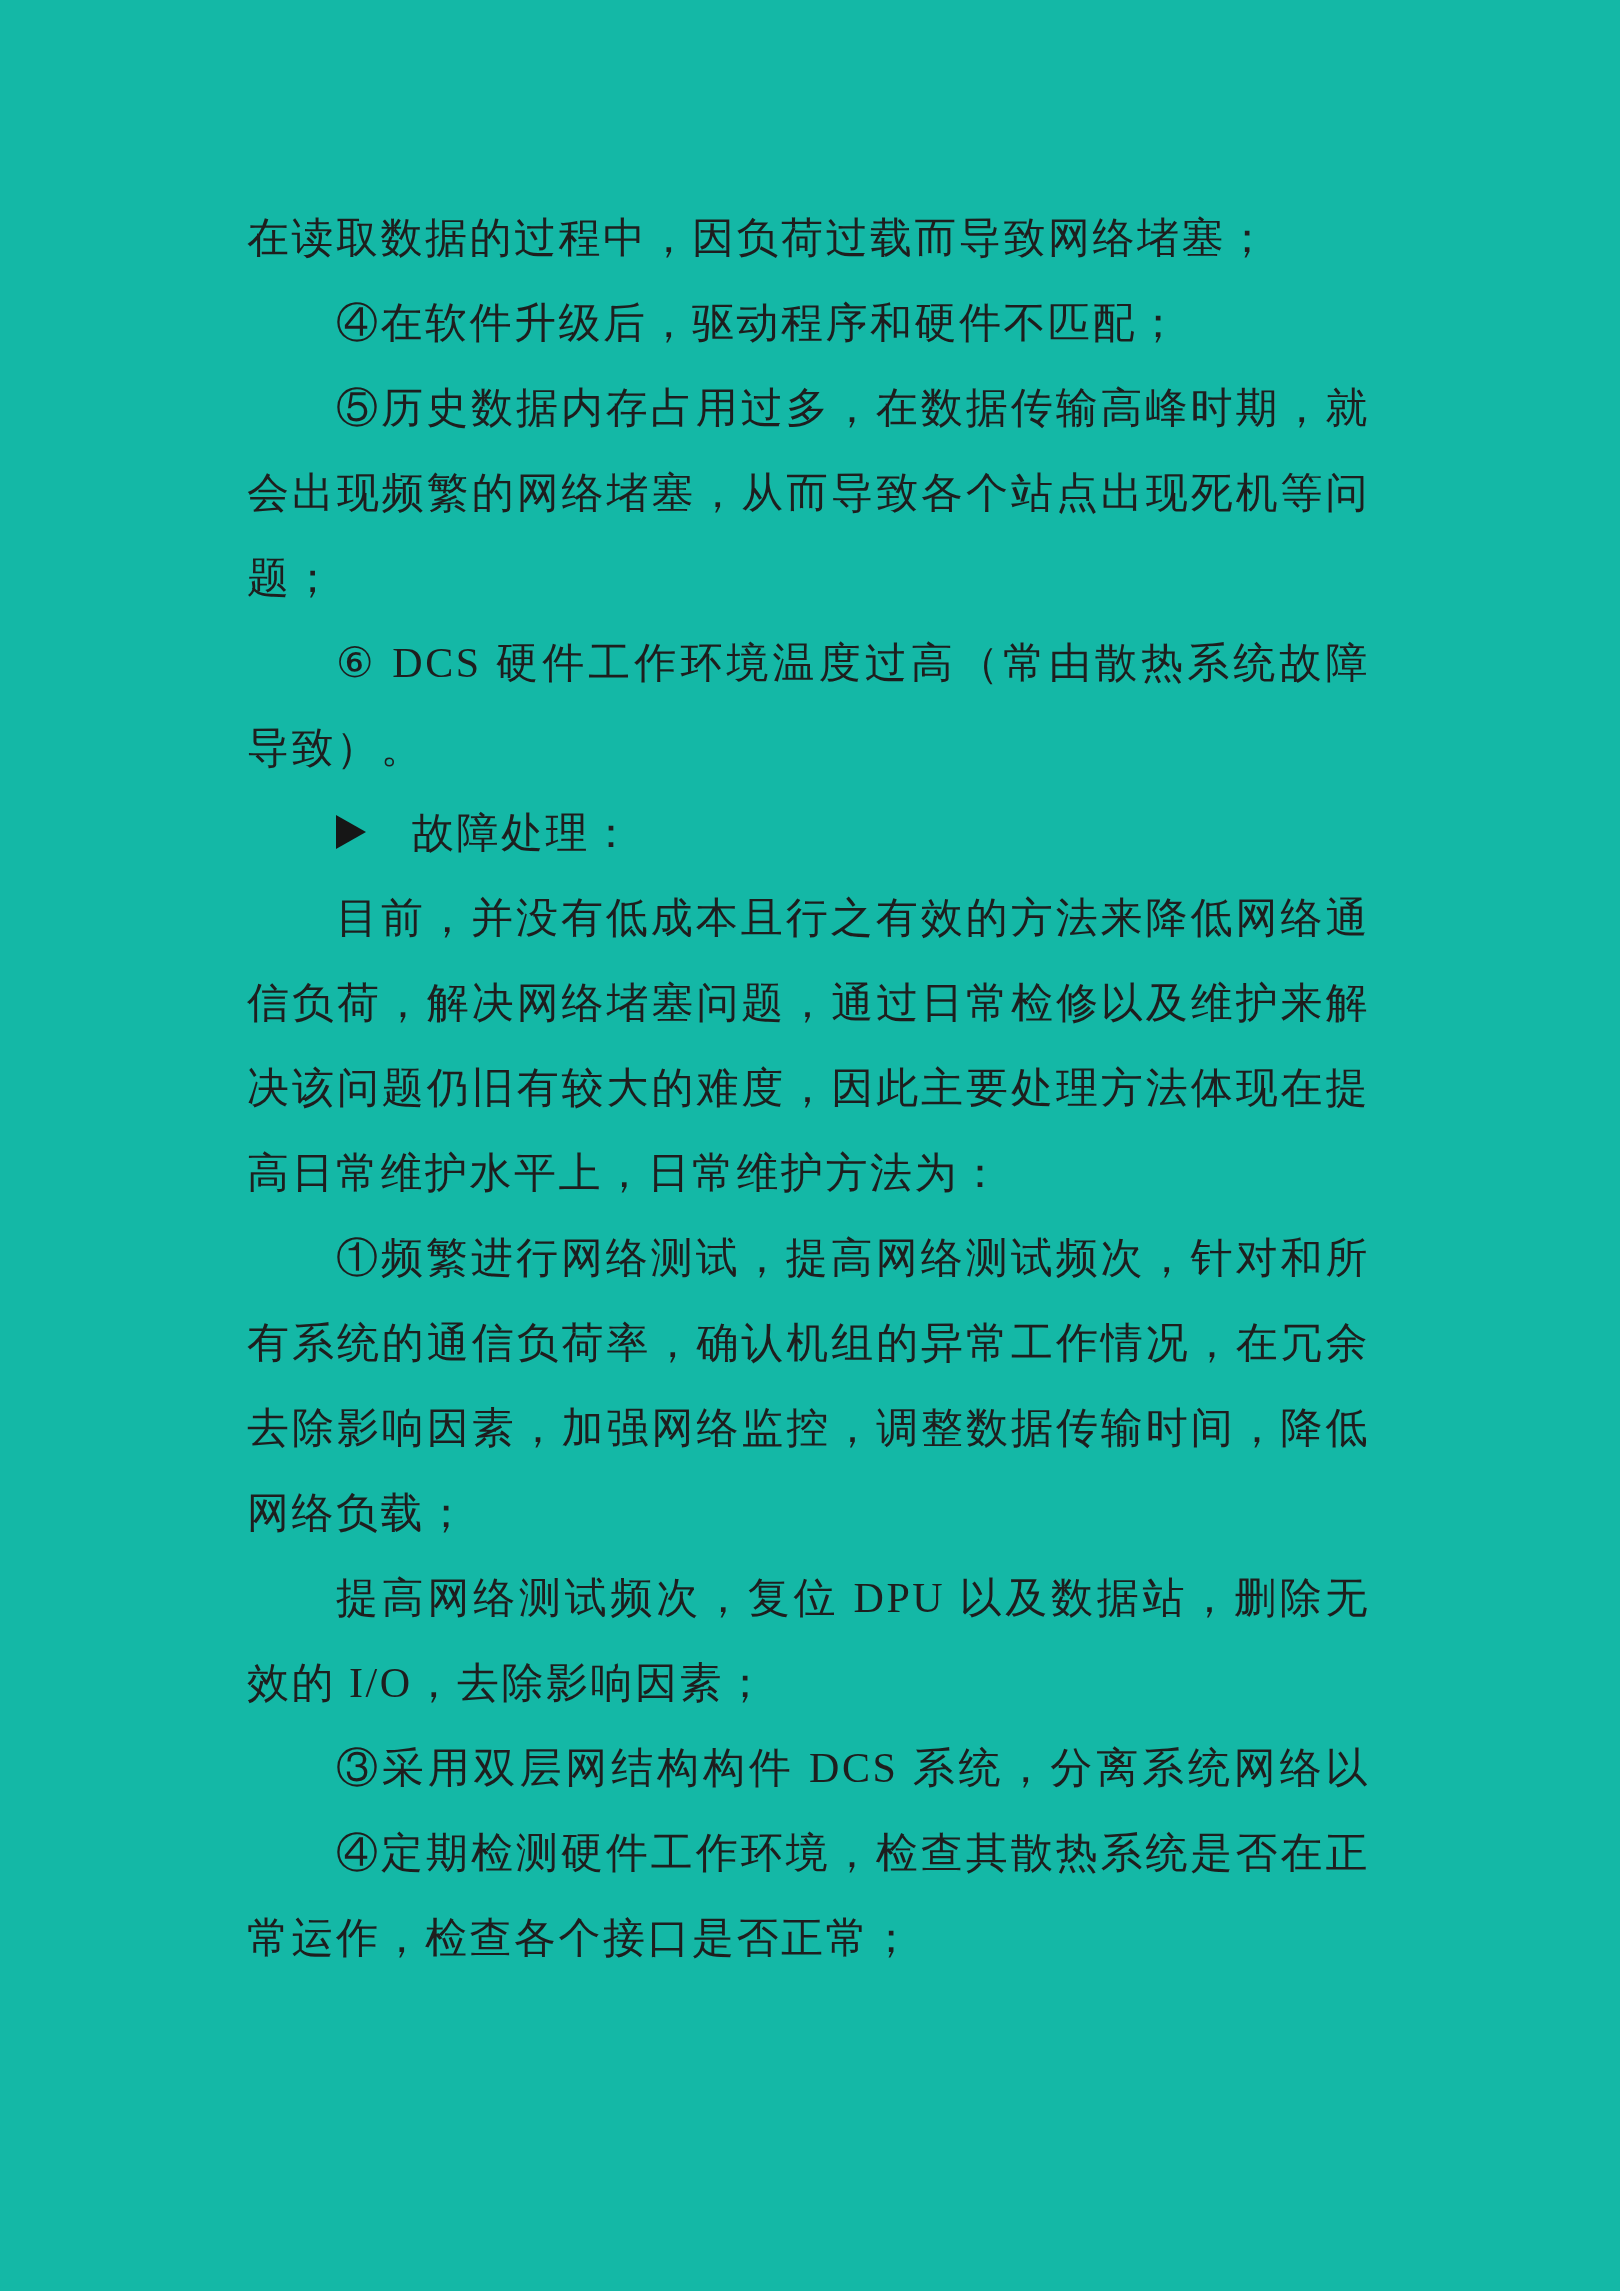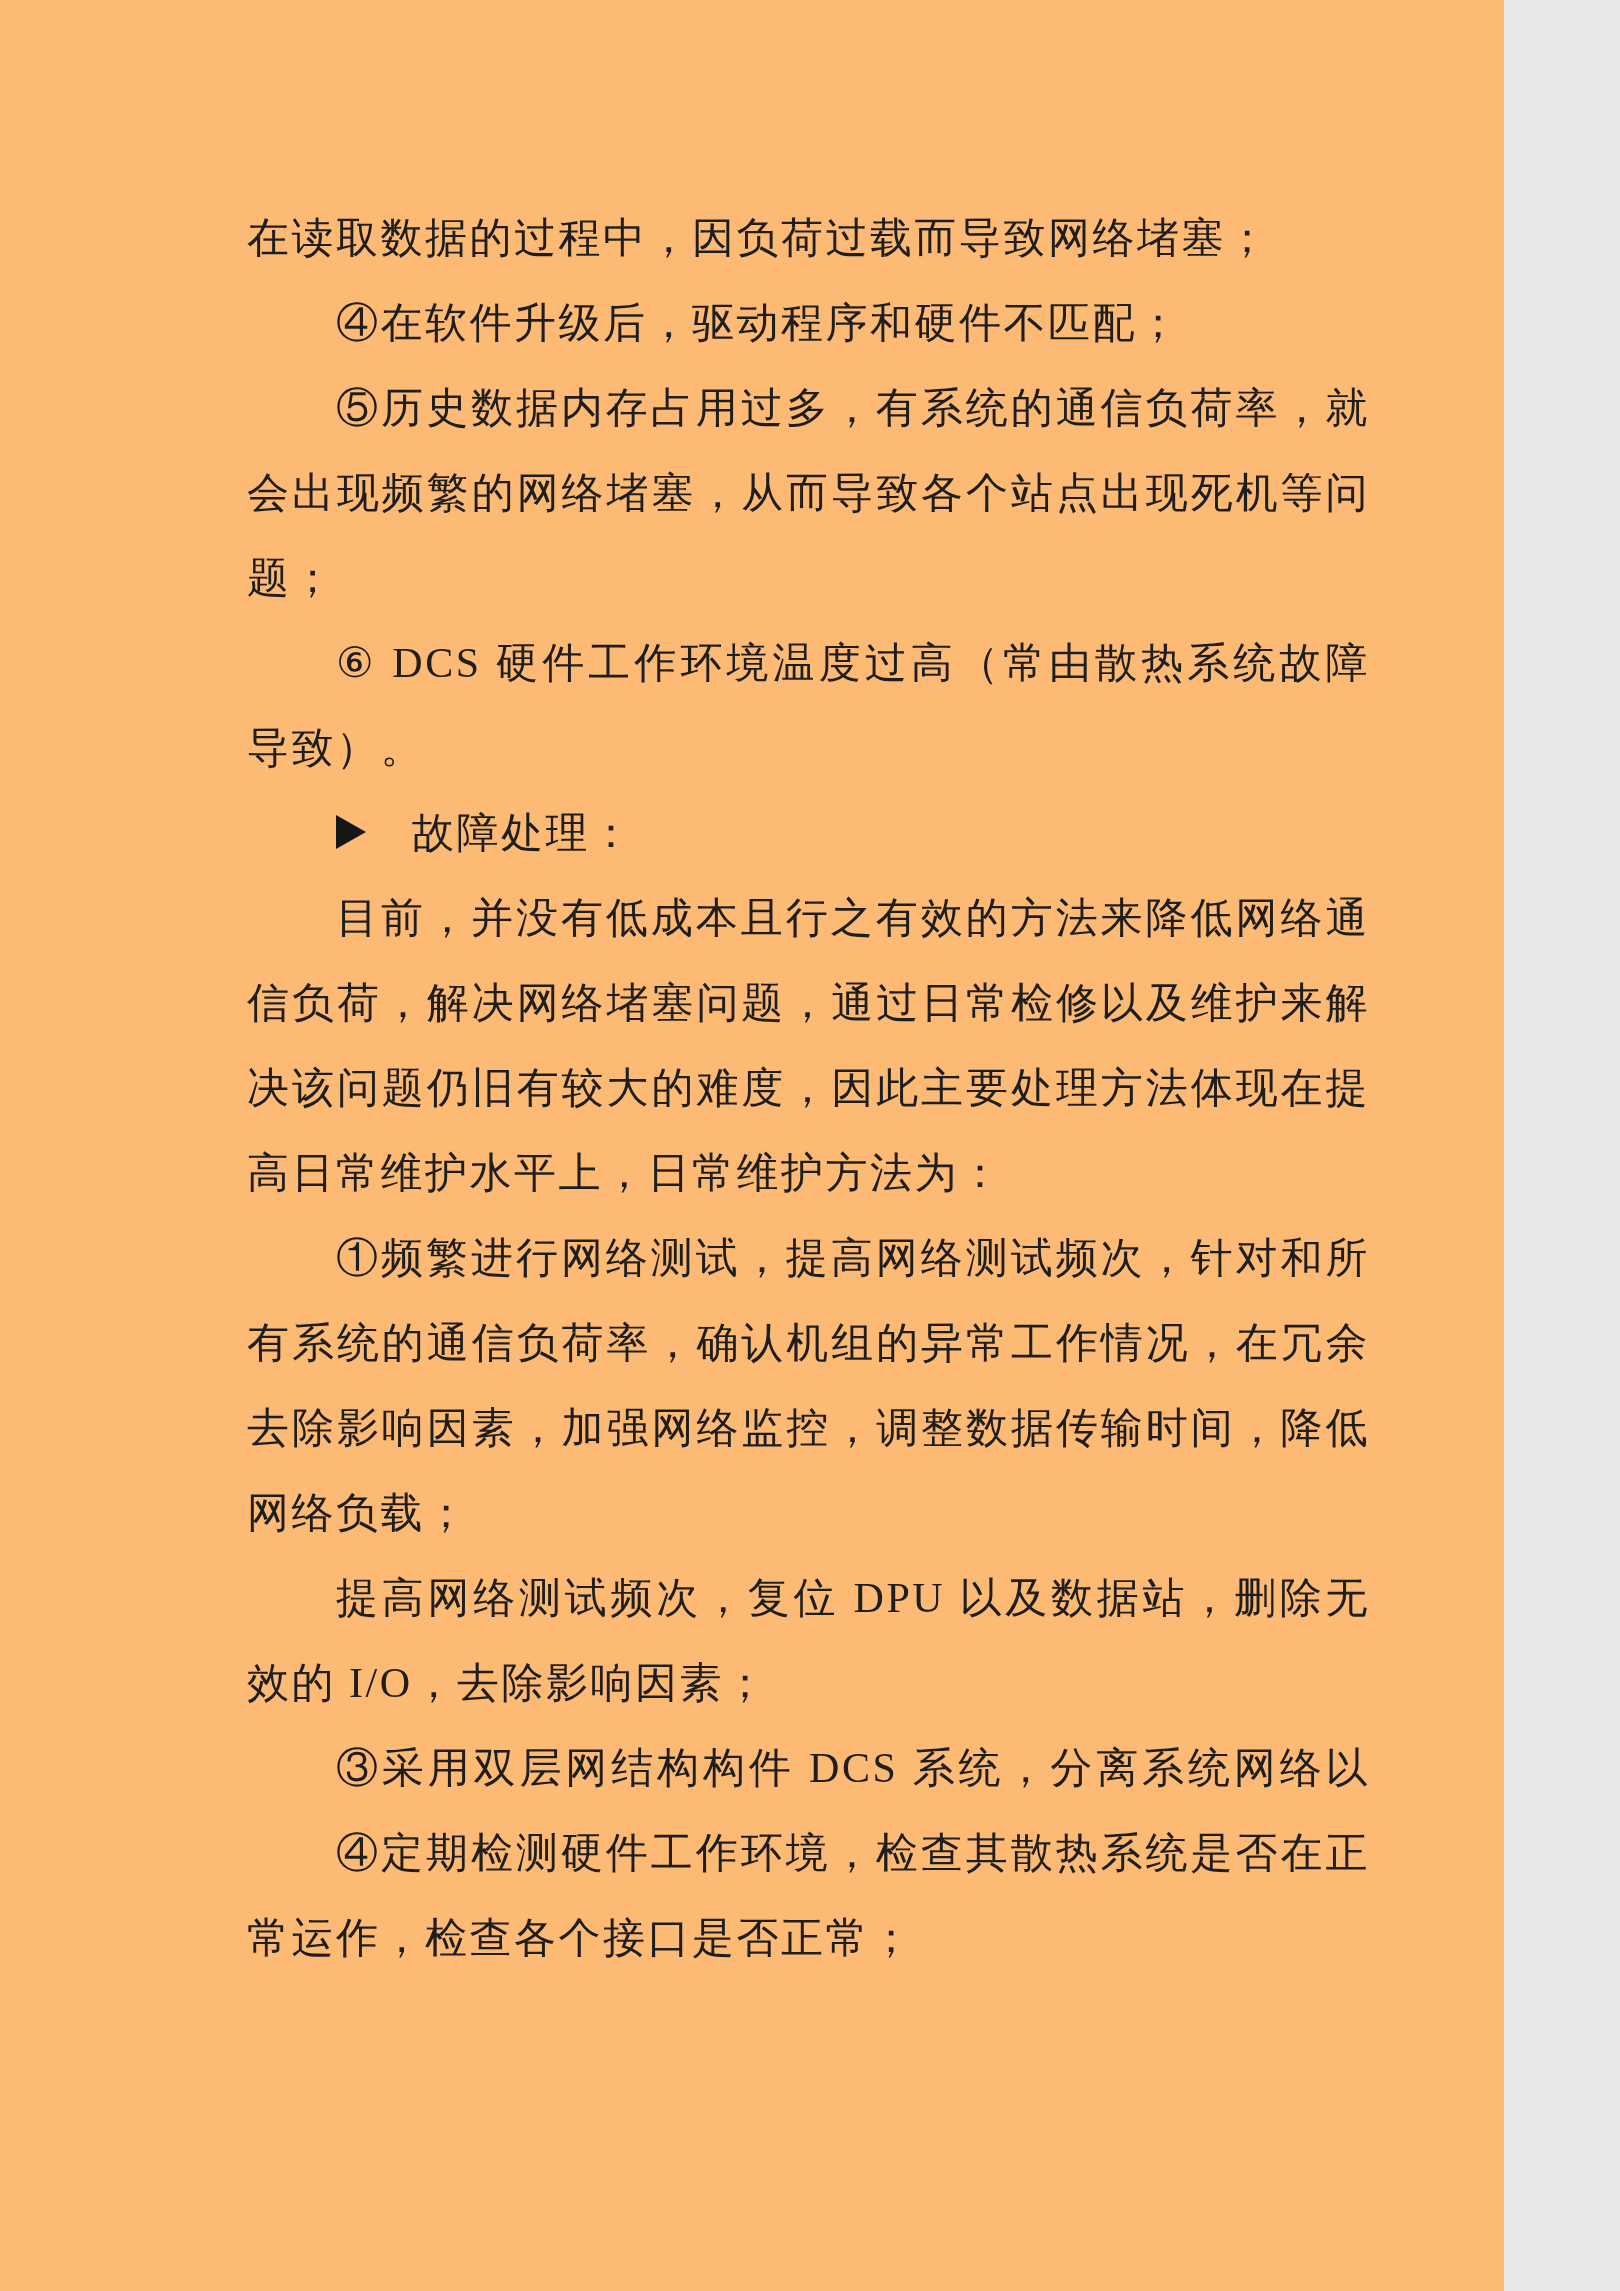--- a/index.html
+++ b/index.html
@@ -2,23 +2,23 @@
 <html><head>
 <meta charset="utf-8">
 <style>
   html, body {
     margin: 0;
     padding: 0;
     background: #e8e8e8;
   }
   .page {
     position: relative;
-    width: 1504px;
+    width: 1620px;
     height: 2292px;
-    background: #fdba74;
+    background: #14b8a6;
     overflow: hidden;
     font-family: "Liberation Serif", "DejaVu Serif", serif;
     color: #1e1e1e;
   }
   .content {
     position: absolute;
     left: 247px;
     top: 196px;
     width: 1123px;
   }
@@ -58,21 +58,21 @@
 
 <div class="page">
   <div class="content" style="color: rgb(30, 30, 30);">
       <div class="para">
         <div class="line end">在读取数据的过程中，因负荷过载而导致网络堵塞；</div>
       </div>
       <div class="para">
         <div class="line end ind">④在软件升级后，驱动程序和硬件不匹配；</div>
       </div>
       <div class="para">
-        <div class="line ind">⑤历史数据内存占用过多，有系统的通信负荷率，就</div>
+        <div class="line ind">⑤历史数据内存占用过多，在数据传输高峰时期，就</div>
         <div class="line">会出现频繁的网络堵塞，从而导致各个站点出现死机等问</div>
         <div class="line end">题；</div>
       </div>
       <div class="para">
         <div class="line ind">⑥ DCS 硬件工作环境温度过高（常由散热系统故障</div>
         <div class="line end">导致）。</div>
       </div>
       <div class="para">
         <div class="line end ind"><span class="tri" style="border-left-color: rgb(22, 22, 22);"></span>故障处理：</div>
       </div>

